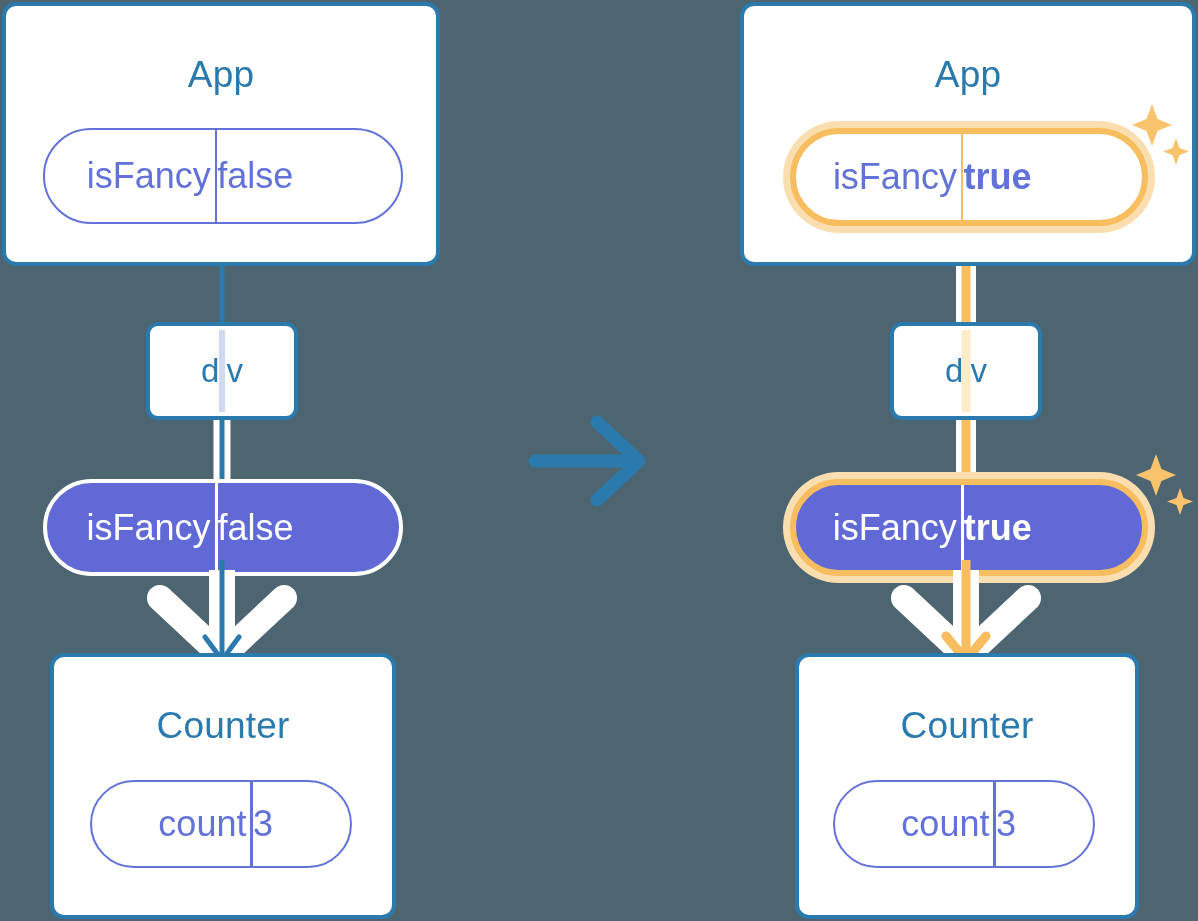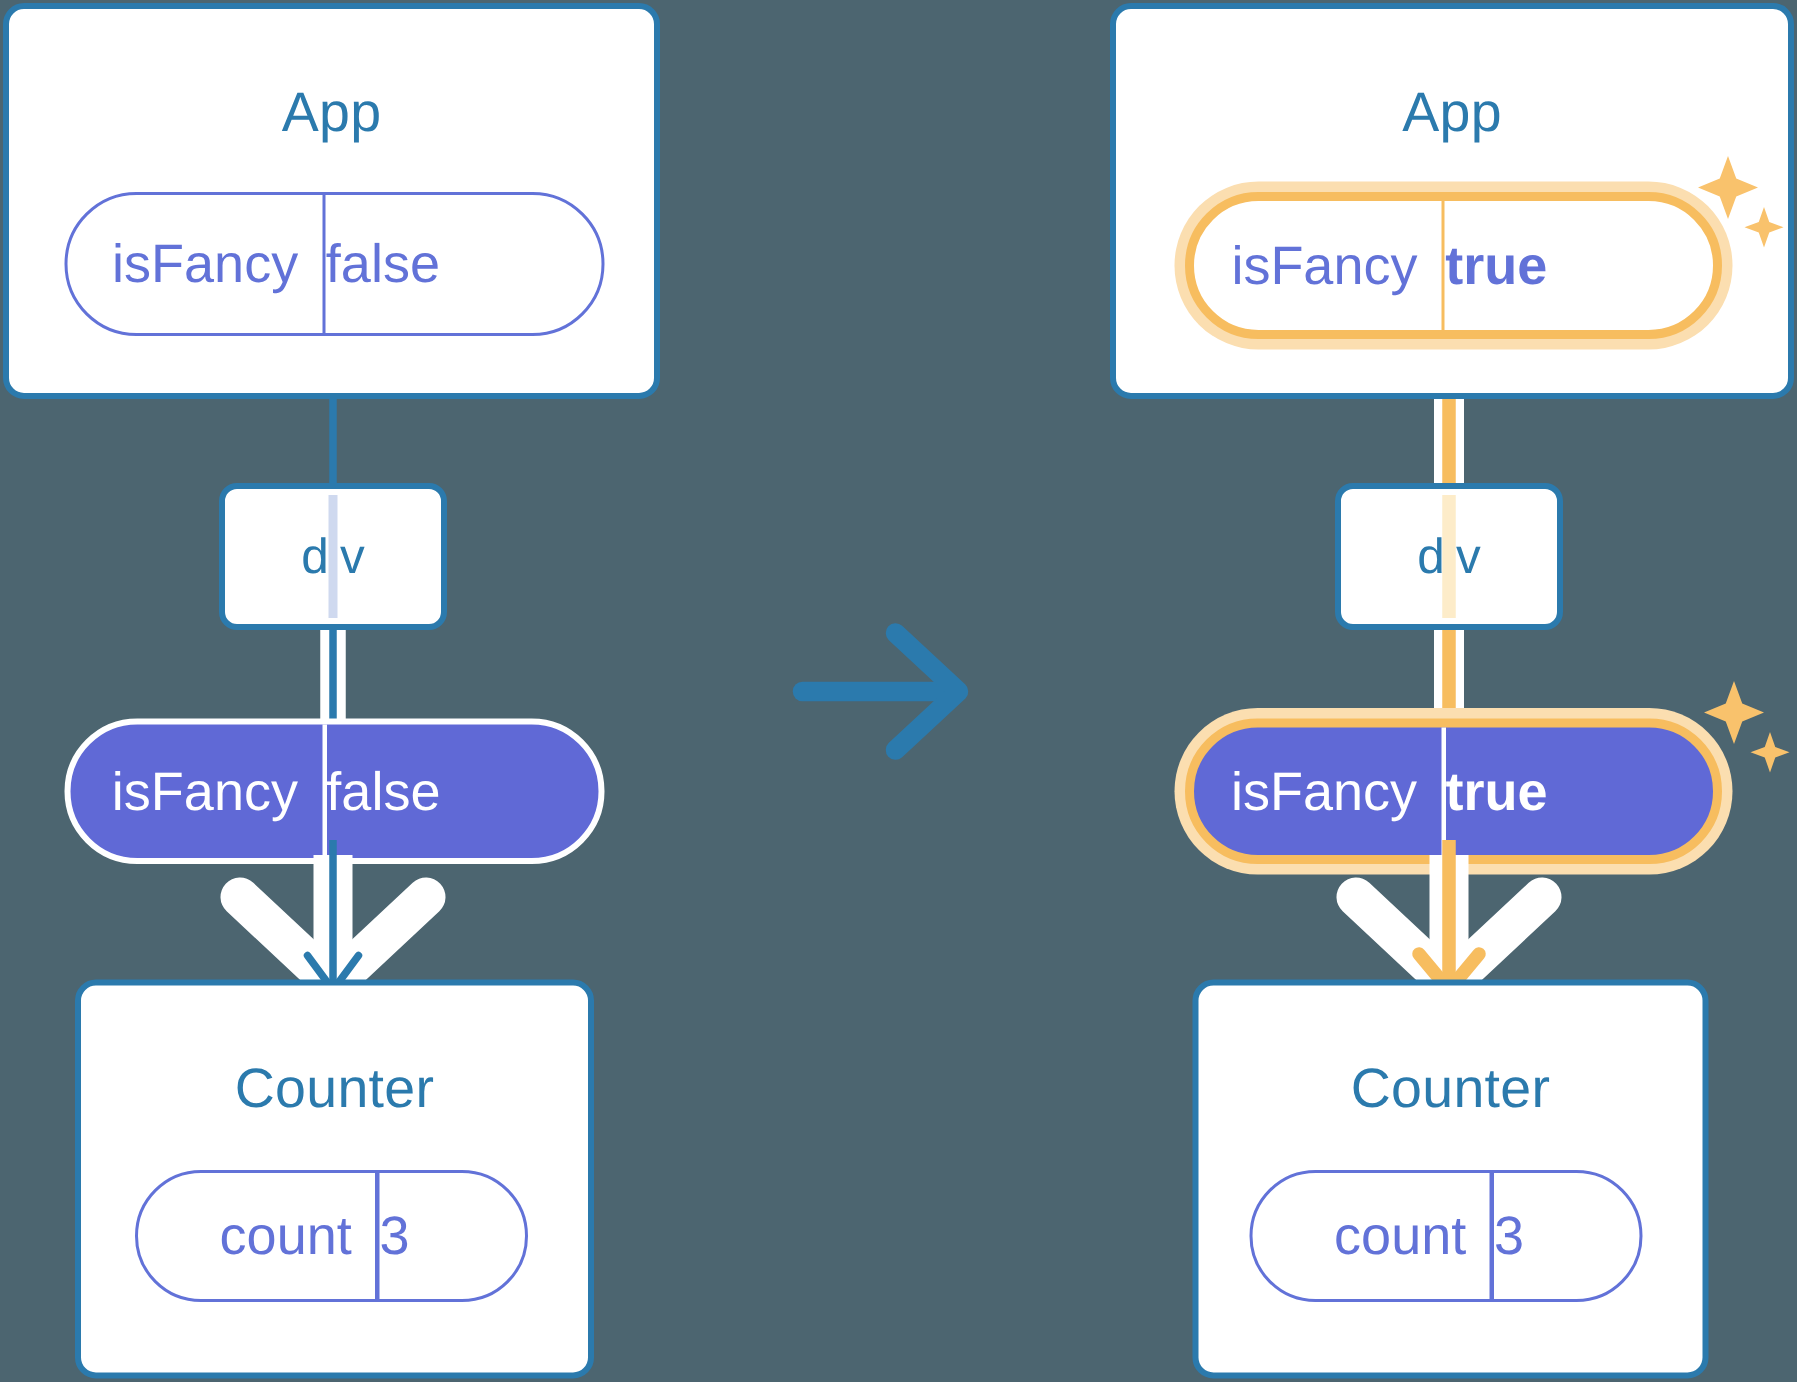--- a/index.html
+++ b/index.html
@@ -47,21 +47,21 @@
     box-sizing:border-box;
     display:flex;
     align-items:stretch;
     border-radius:999px;
   }
   .pill .cell{
     display:flex;align-items:center;justify-content:center;
     box-sizing:border-box;
     white-space:nowrap;
   }
-  .pill .cell.key{justify-content:flex-end;padding-right:16px;}
+  .pill .cell.key{justify-content:flex-end;padding-right:4px;}
   .pill .cell.val{justify-content:flex-start;}
 
   
   .pill-outline{
     background:#ffffff;
     border:2.5px solid #6272d8;
   }
   .pill-outline .cell{color:#6272d8;font-size:36px;}
   .pill-outline .divider{width:2.5px;background:#6272d8;}
 

